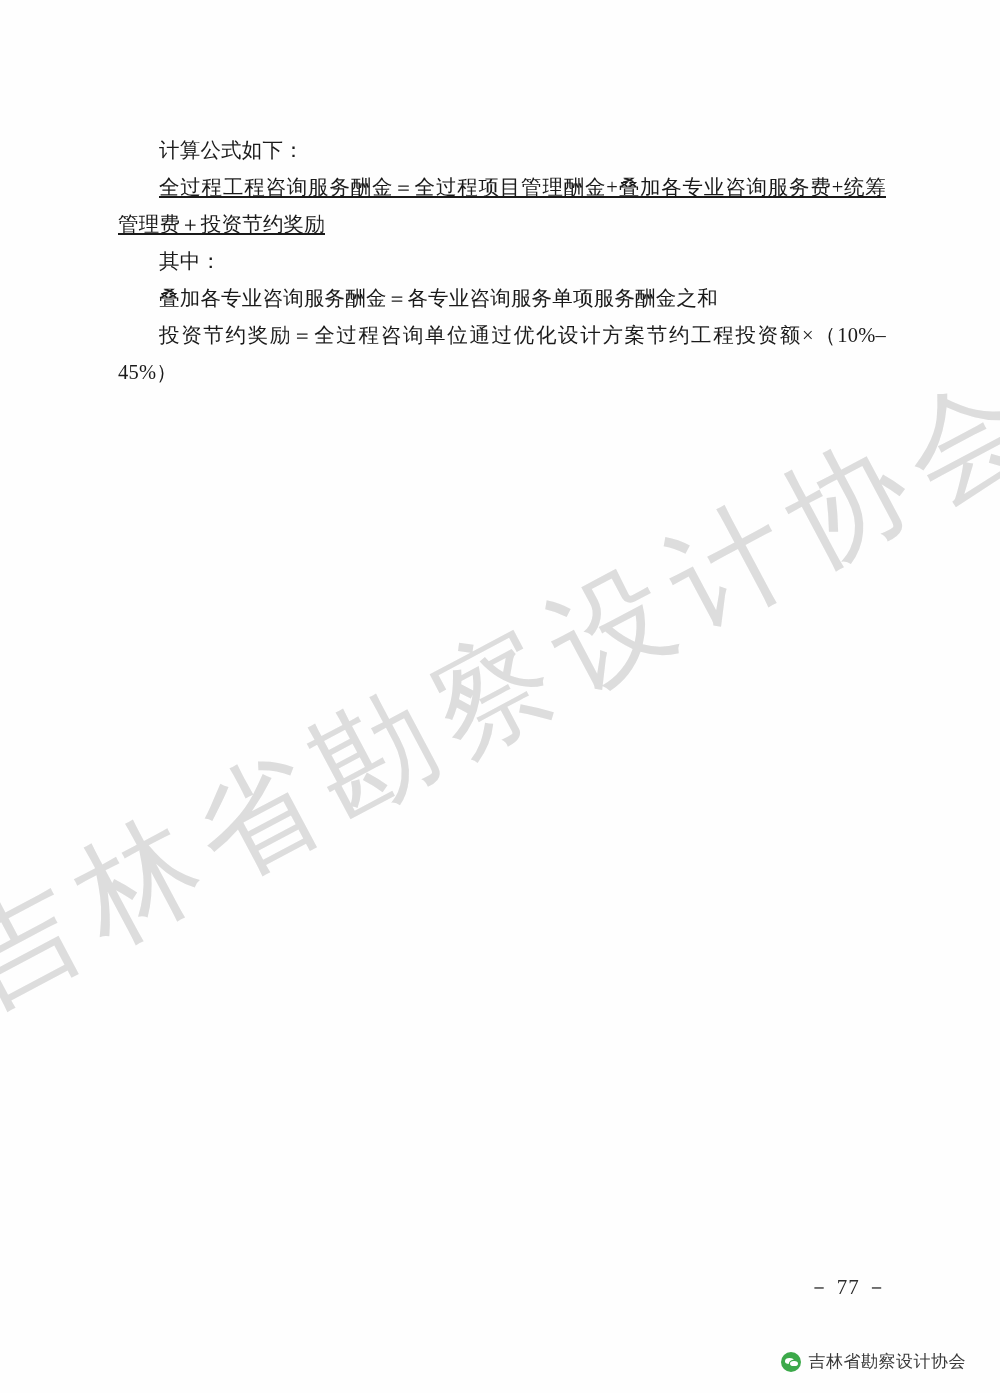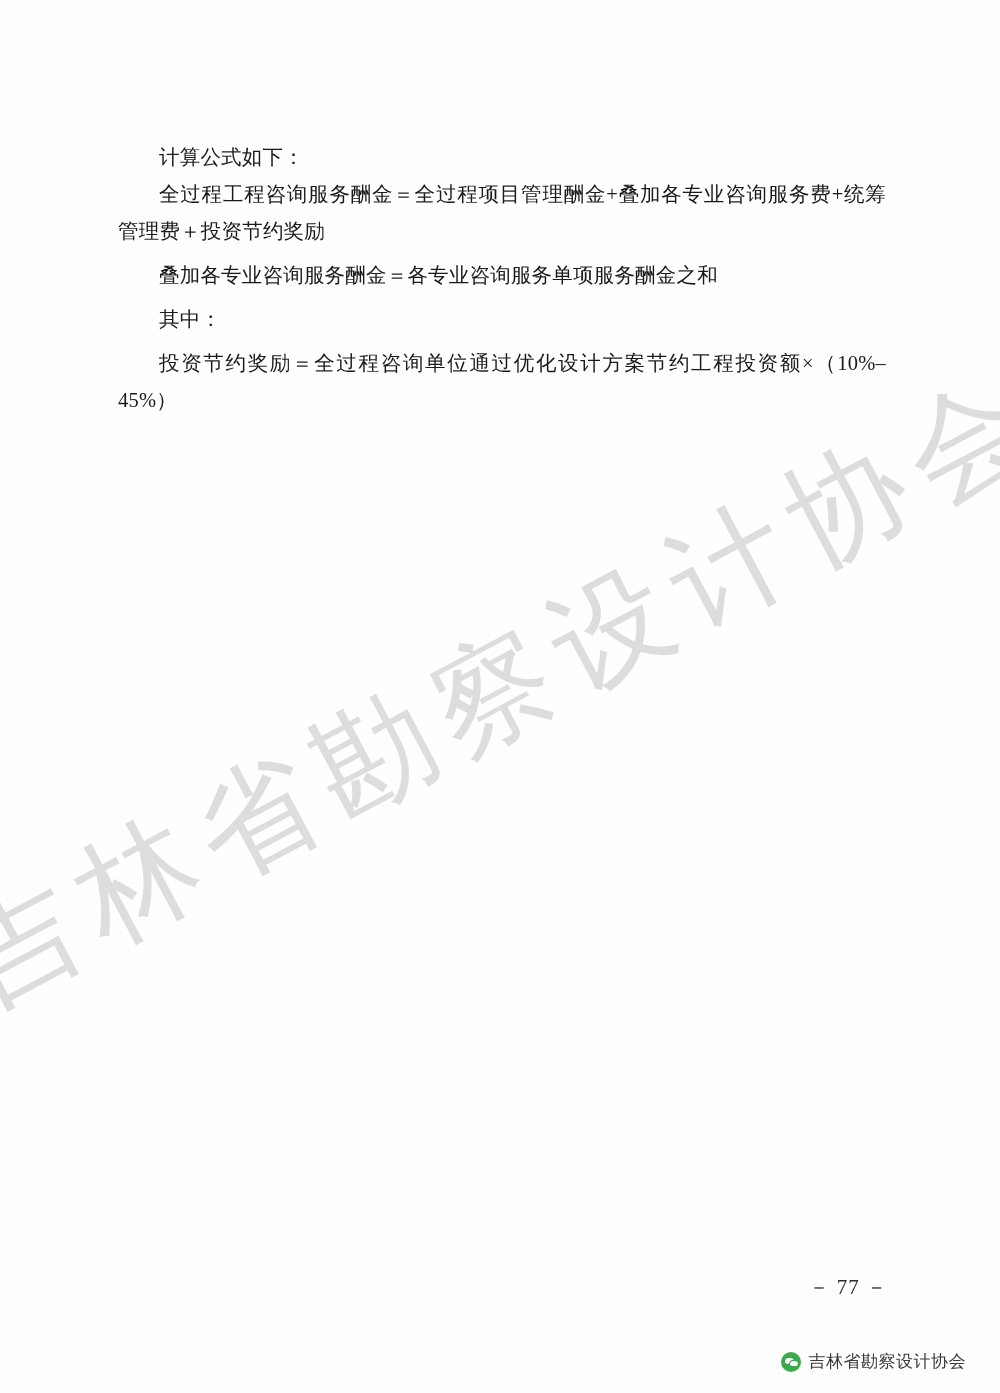--- a/index.html
+++ b/index.html
@@ -35,25 +35,25 @@
     line-height: 37px;
     letter-spacing: 0.2px;
     text-align: justify;
     color: #1a1a1a;
     margin: 0;
     white-space: pre-wrap;
   }
 
   .para.indent {
     text-indent: 41px;
-    margin-top: 7px;
   }
 
   .para.hang {
     text-indent: 41px;
+    text-decoration: underline;
   }
 
   
   .watermark {
     position: absolute;
     left: 0;
     top: 420px;
     width: 1000px;
     height: 540px;
     pointer-events: none;
@@ -131,22 +131,22 @@
   }
 </style>
 </head>
 <body>
 
 <div class="page">
 
   <div class="doc-body">
     <p class="para indent">计算公式如下：</p>
     <p class="para hang">全过程工程咨询服务酬金＝全过程项目管理酬金+叠加各专业咨询服务费+统筹管理费＋投资节约奖励</p>
+    <p class="para indent">其中：</p>
     <p class="para indent">叠加各专业咨询服务酬金＝各专业咨询服务单项服务酬金之和</p>
-    <p class="para indent">其中：</p>
     <p class="para indent">投资节约奖励＝全过程咨询单位通过优化设计方案节约工程投资额×（10%–45%）</p>
   </div>
 
   <div class="watermark">
     <div class="watermark-text">吉林省勘察设计协会</div>
   </div>
 
   <div class="page-number">－ 77 －</div>
 
   <div class="footer-badge">

